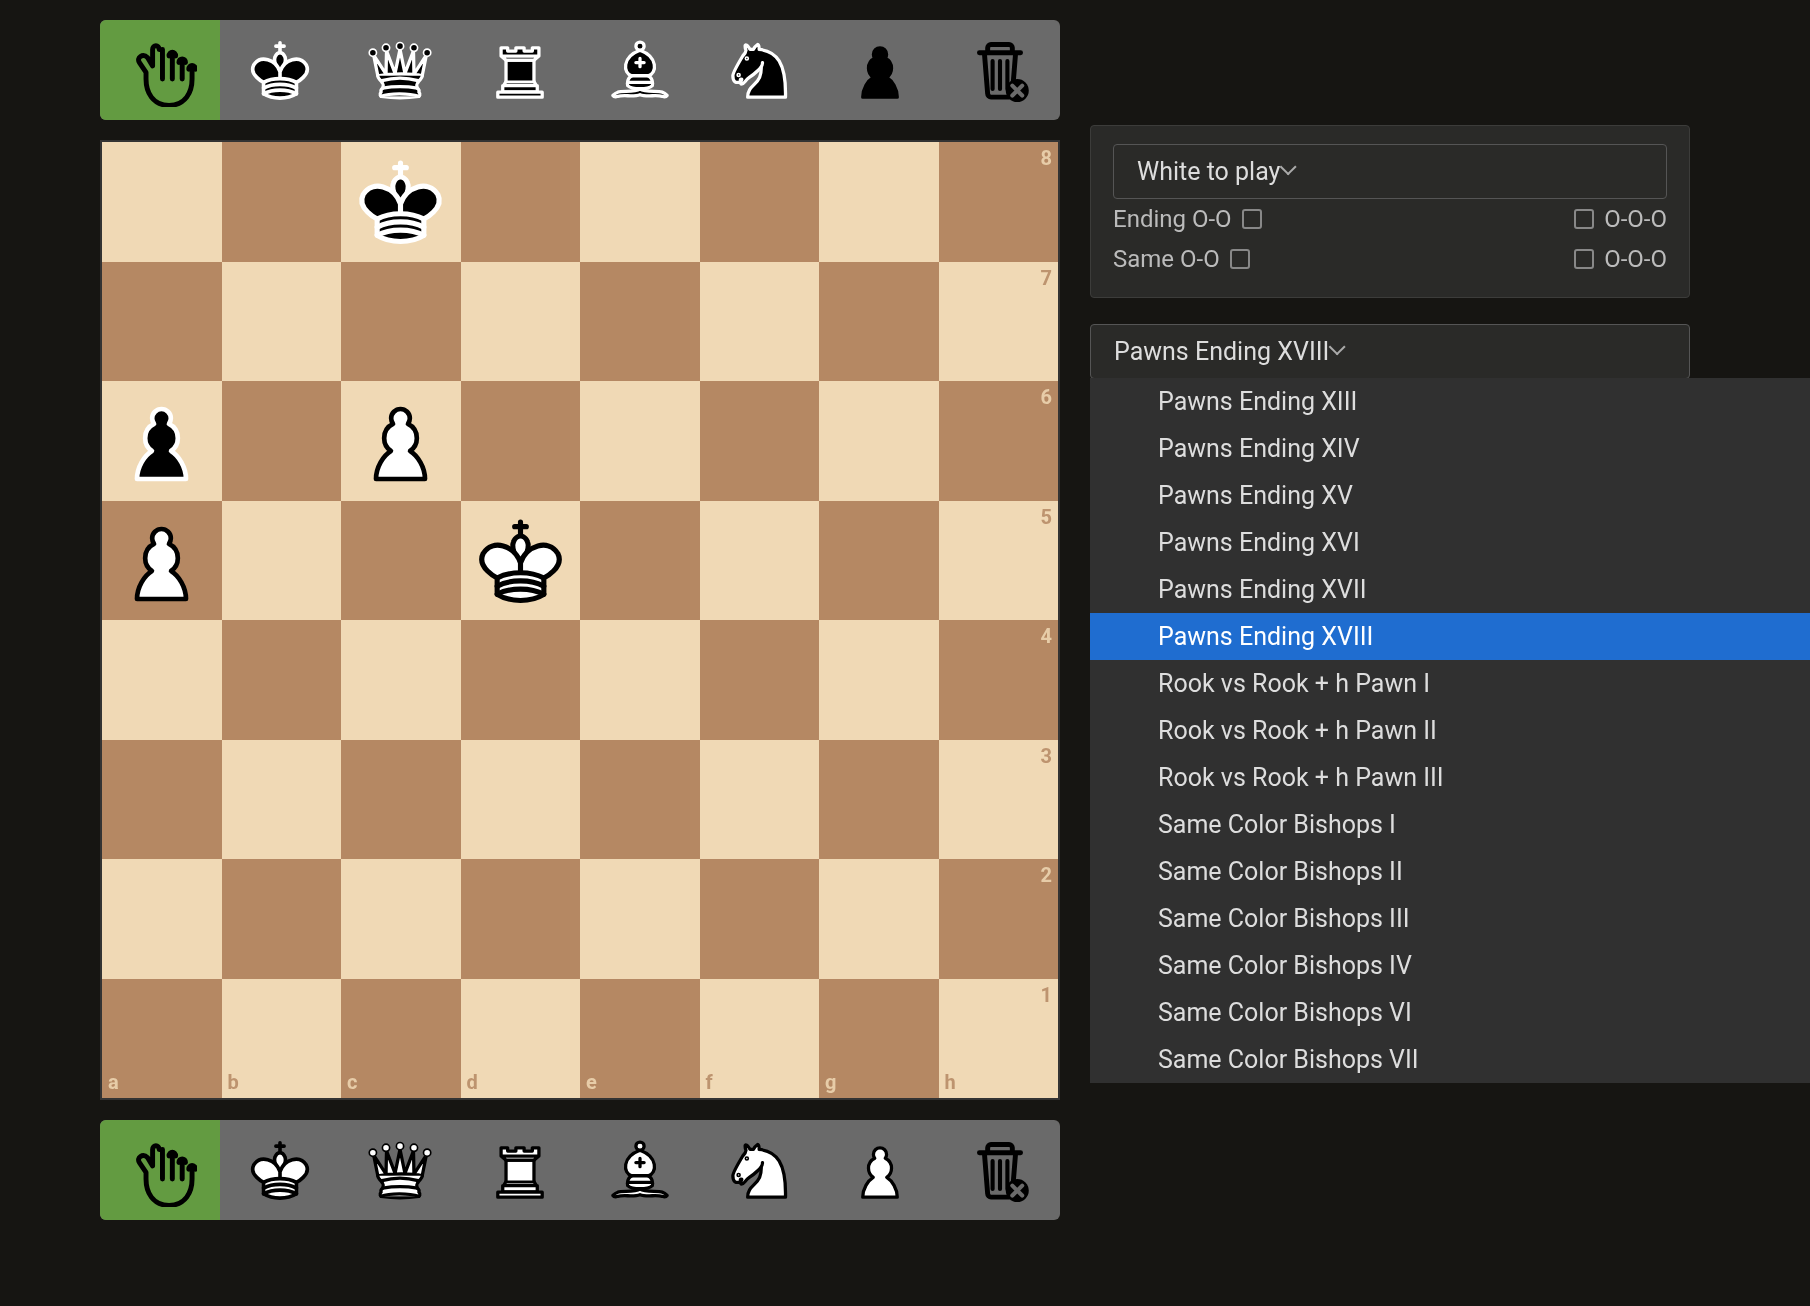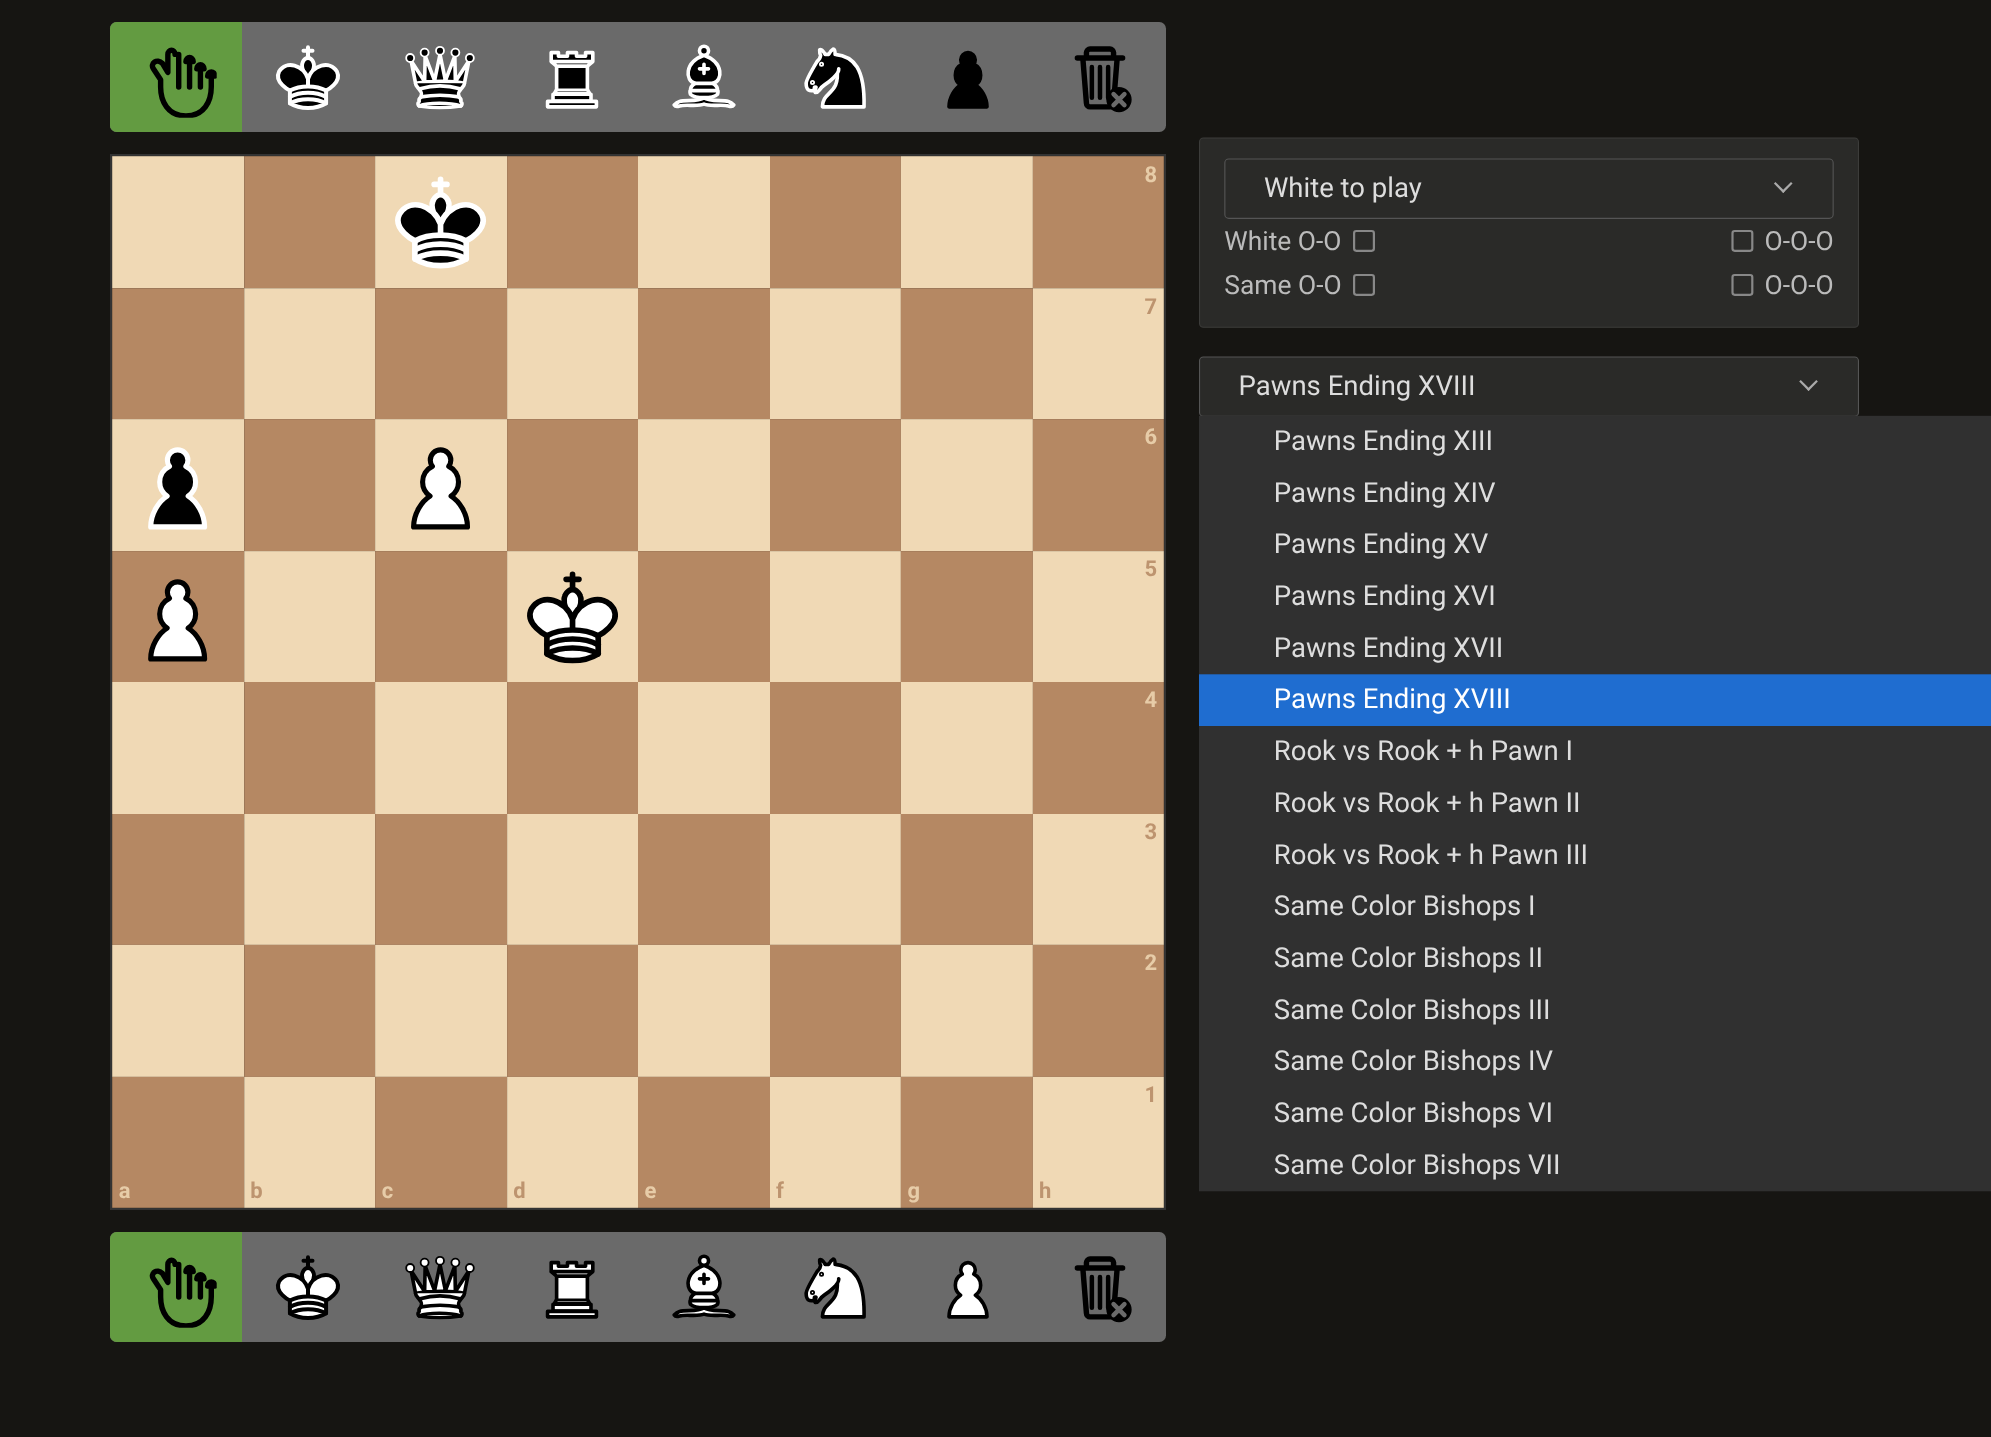--- a/index.html
+++ b/index.html
@@ -75,23 +75,22 @@
     background: #2a2a28;
     border: 1px solid #3c3c3a;
     border-radius: 4px;
     padding: 18px 22px;
     margin-bottom: 26px;
   }
   .select-box {
     background: #383836;
     border: 1px solid #555;
     border-radius: 4px;
-    padding: 12px 35px;
+    padding: 12px 23px;
     display: flex;
-    justify-content: space-between;
     align-items: center;
     font-size: 25px;
     color: #ddd;
     cursor: pointer;
   }
   .select-box.inpanel { background: transparent; border-color:#555; }
   .chev { width: 18px; height: 18px; }
   .chev::before{
     content:""; display:block; width:10px; height:10px;
     border-right:2px solid #aaa; border-bottom:2px solid #aaa;
@@ -410,21 +409,21 @@
   </div>
 
   <div class="right-col">
     <div class="panel">
       <div class="select-box inpanel">
         <span>White to play</span>
         <span class="chev"></span>
       </div>
       <div class="castle-row">
         <label>
-          <span>White O-O</span>
+          <span>Ending O-O</span>
           <span class="cb"></span>
         </label>
         <label>
           <span class="cb"></span>
           <span>O-O-O</span>
         </label>
       </div>
       <div class="castle-row">
         <label>
           <span>Same O-O</span>

